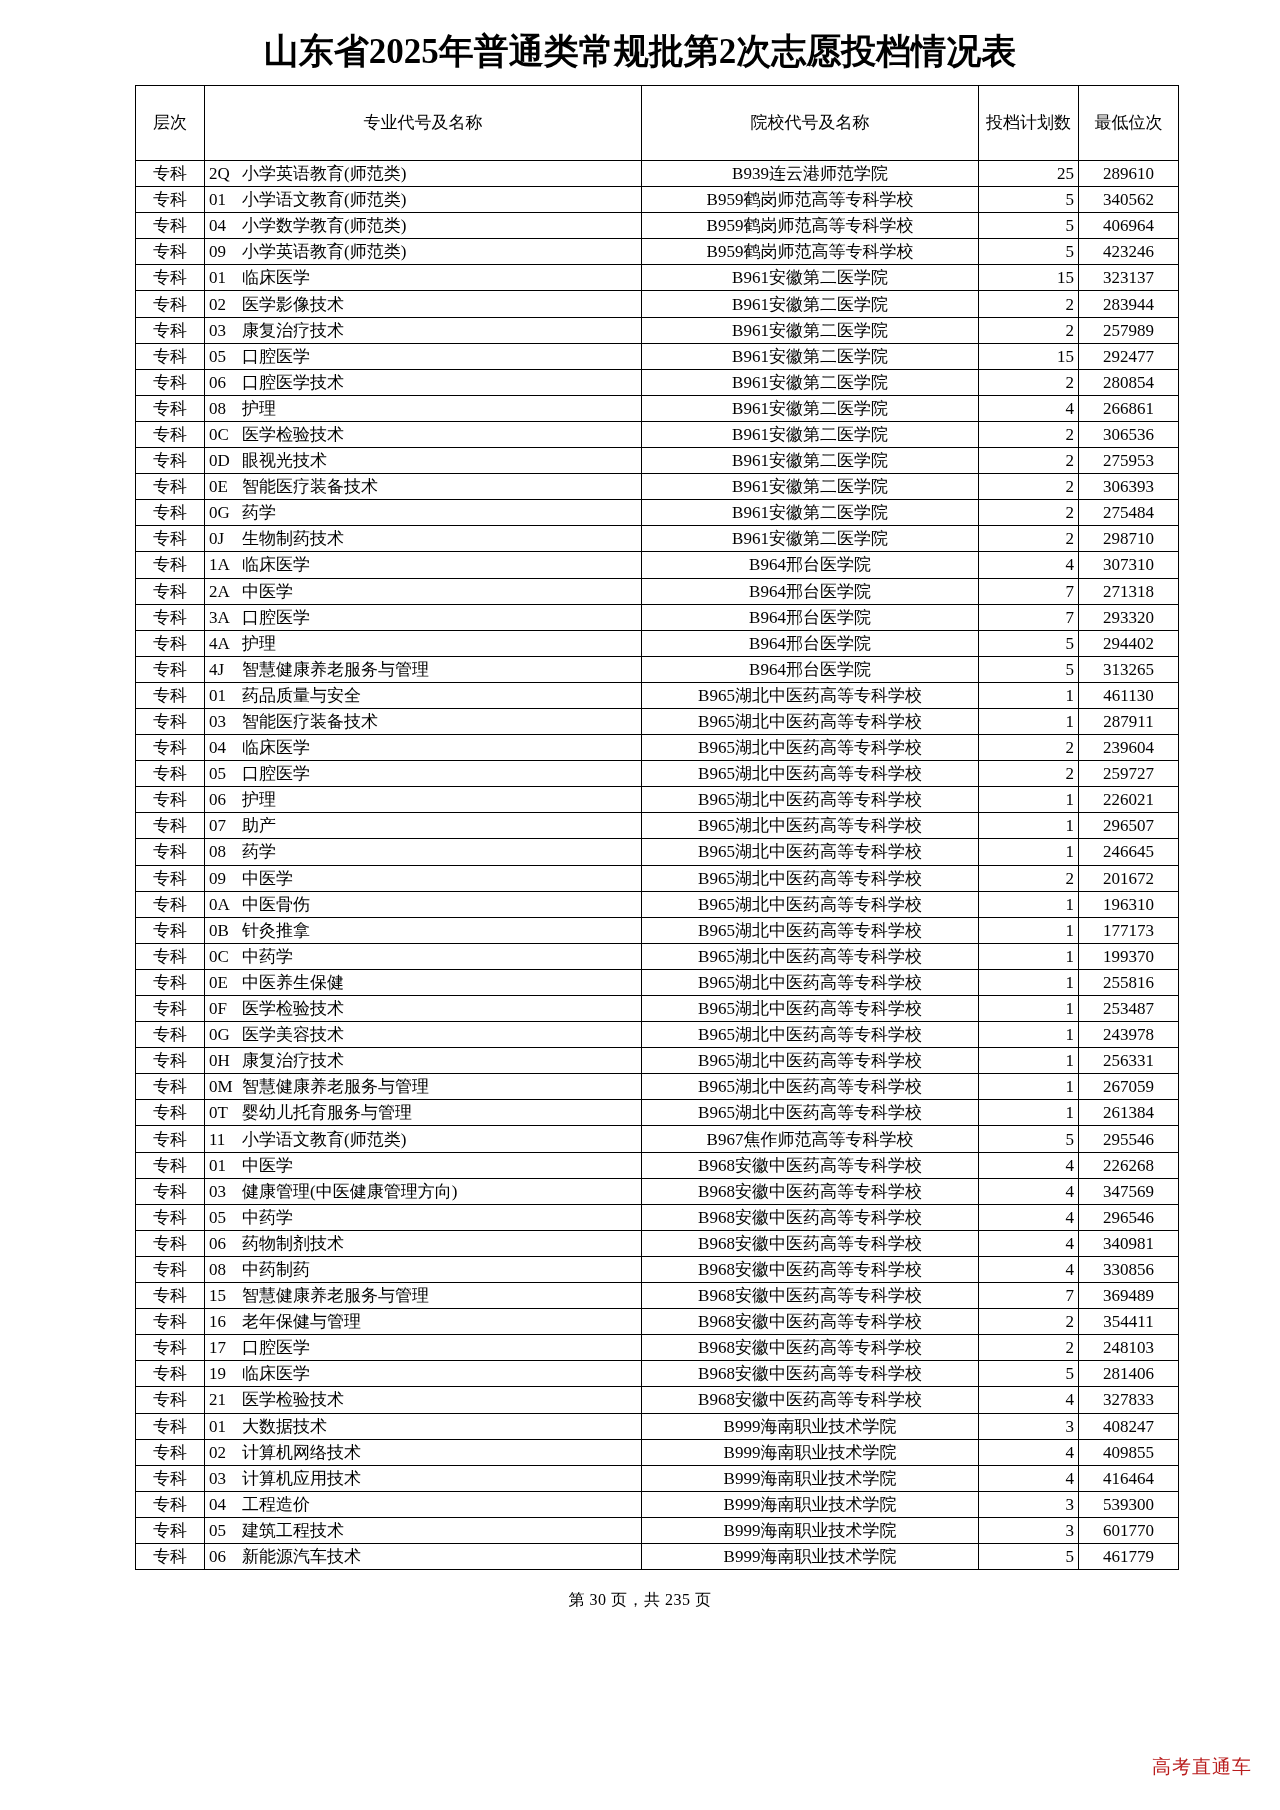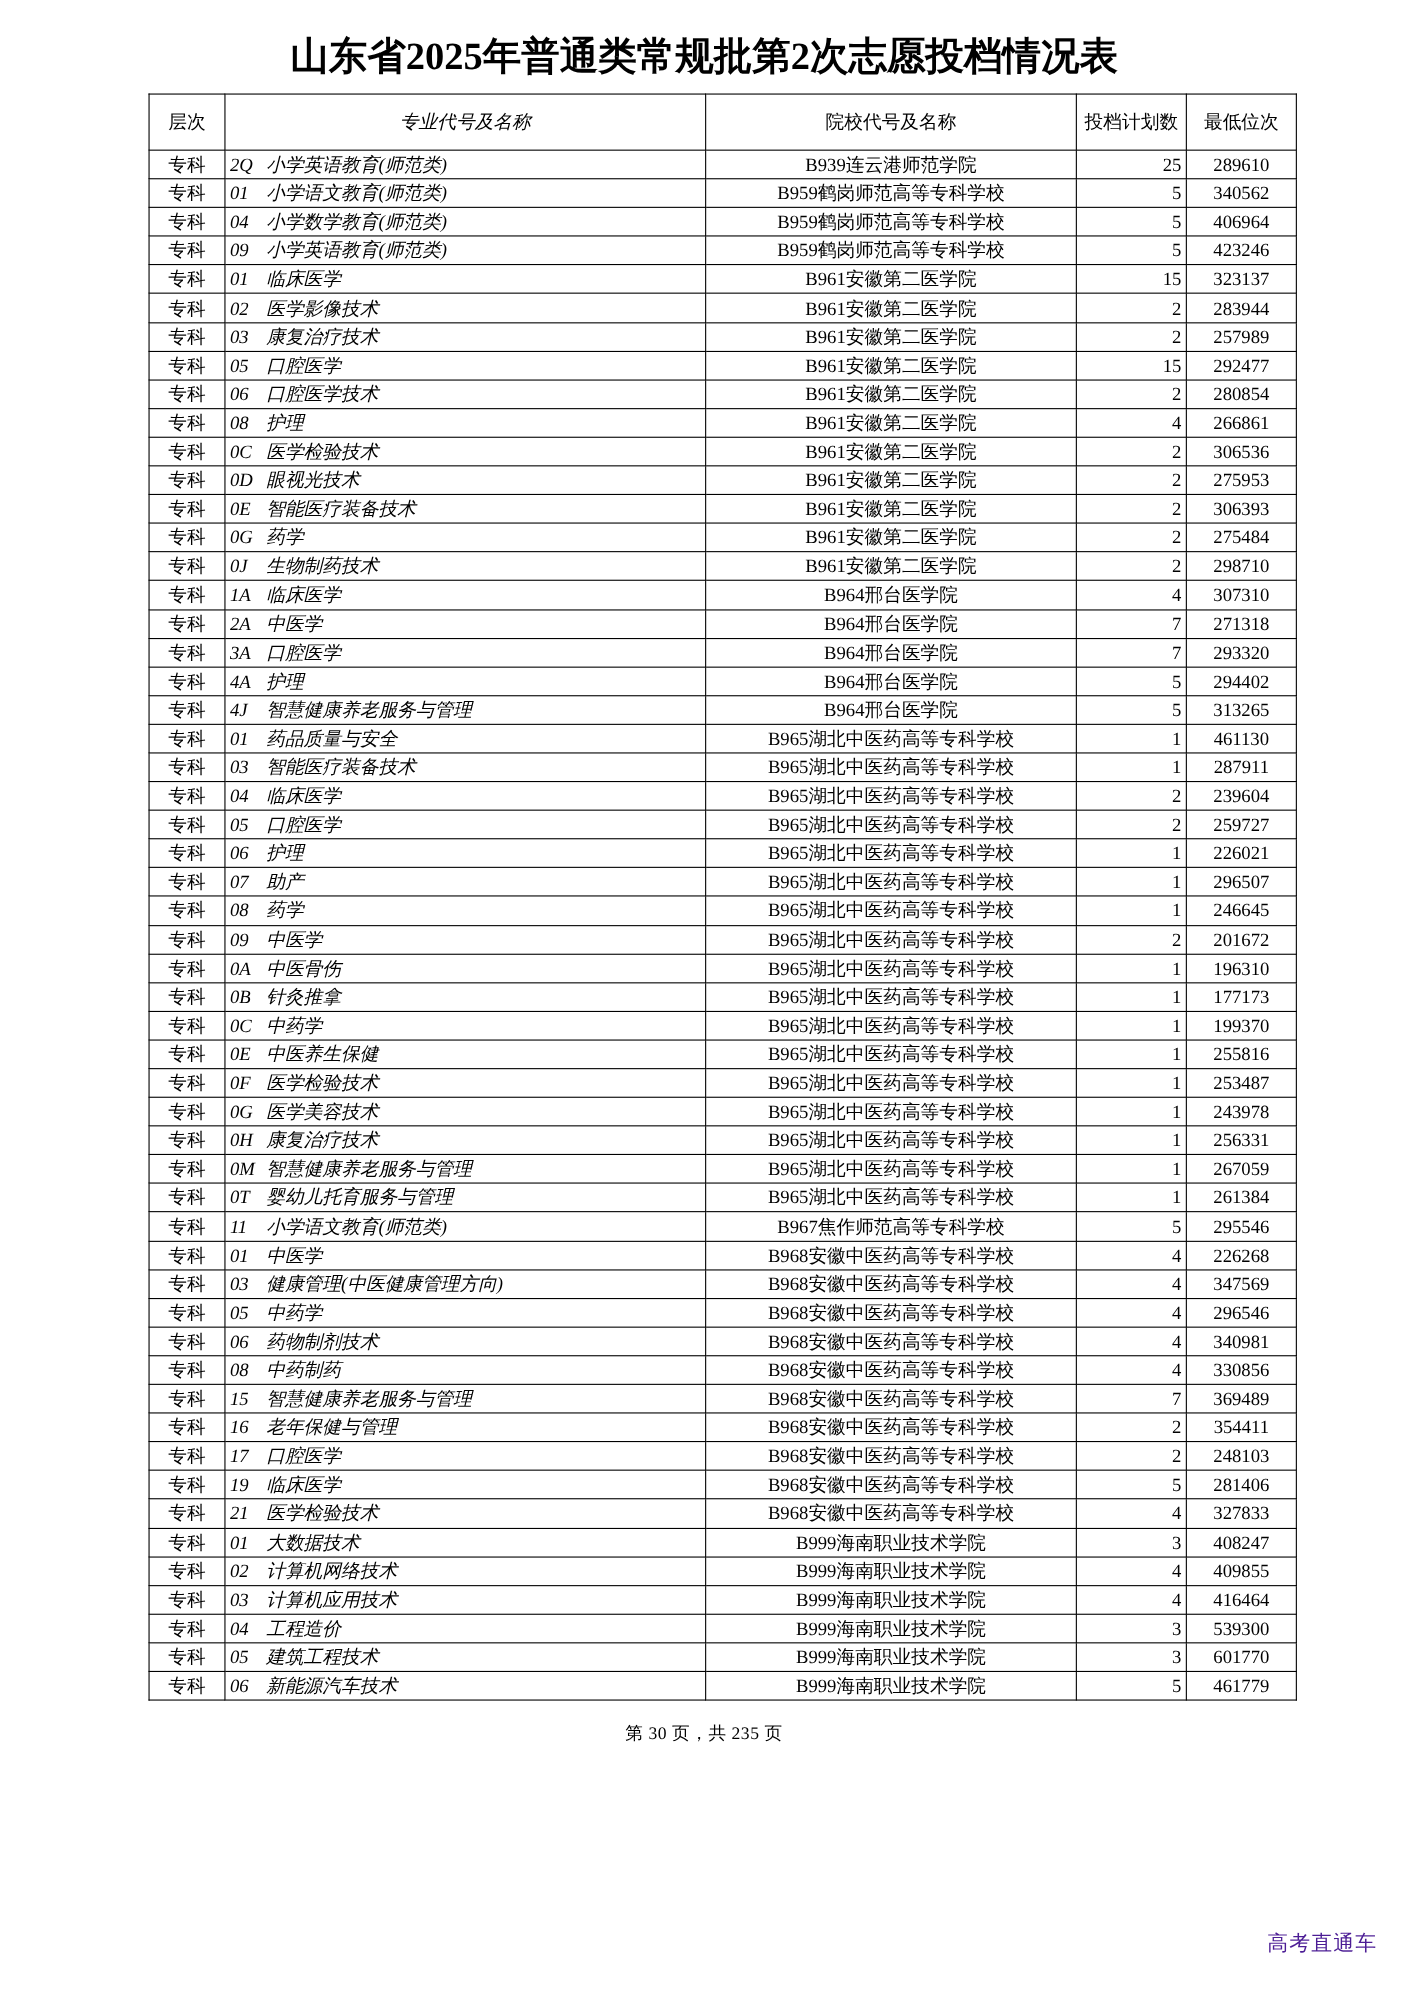--- a/index.html
+++ b/index.html
@@ -50,32 +50,32 @@
     vertical-align: middle;
     line-height: 1.0;
     font-weight: normal;
     background: #ffffff;
   }
   table.sheet thead th {
     text-align: center;
     height: 46px;
     font-size: 17px;
     font-weight: normal;
-    padding: 2px 3px;
+    padding: 14px 3px;
     line-height: 1.12;
   }
   table.sheet tbody td {
     height: 25.1px;
     font-size: 17px;
     padding: 0 4px;
     white-space: nowrap;
     overflow: hidden;
   }
   .col-level   { width: 62px;  text-align: center; }
-  .col-major   { width: 430px; text-align: left; font-style: italic; }
+  .col-major   { width: 430px; text-align: left; }
   .col-school  { width: 330px; text-align: center; }
   .col-plan    { width: 93px;  text-align: right; }
   .col-rank    { width: 93px;  text-align: center; }
 
   td.col-plan, td.col-rank { padding-right: 9px; }
   td.col-major  { padding-left: 8px; margin-left: 42px; }
   td.col-school { padding-left: 6px; }
 
   .major-code {
     display: inline-block;
@@ -88,21 +88,21 @@
     font-size: 16px;
     margin-top: 20px;
     letter-spacing: 0.5px;
     font-family: "Liberation Serif", "DejaVu Serif", serif;
   }
   .watermark {
     position: absolute;
     right: 28px;
     bottom: 30px;
     font-size: 19px;
-    color: #4c1d95;
+    color: #b91c1c;
     font-family: "Liberation Sans", "DejaVu Sans", sans-serif;
     letter-spacing: 1px;
   }
 </style>
 </head>
 <body>
 
 <div class="page">
 
   <h1 class="doc-title">山东省2025年普通类常规批第2次志愿投档情况表</h1>

